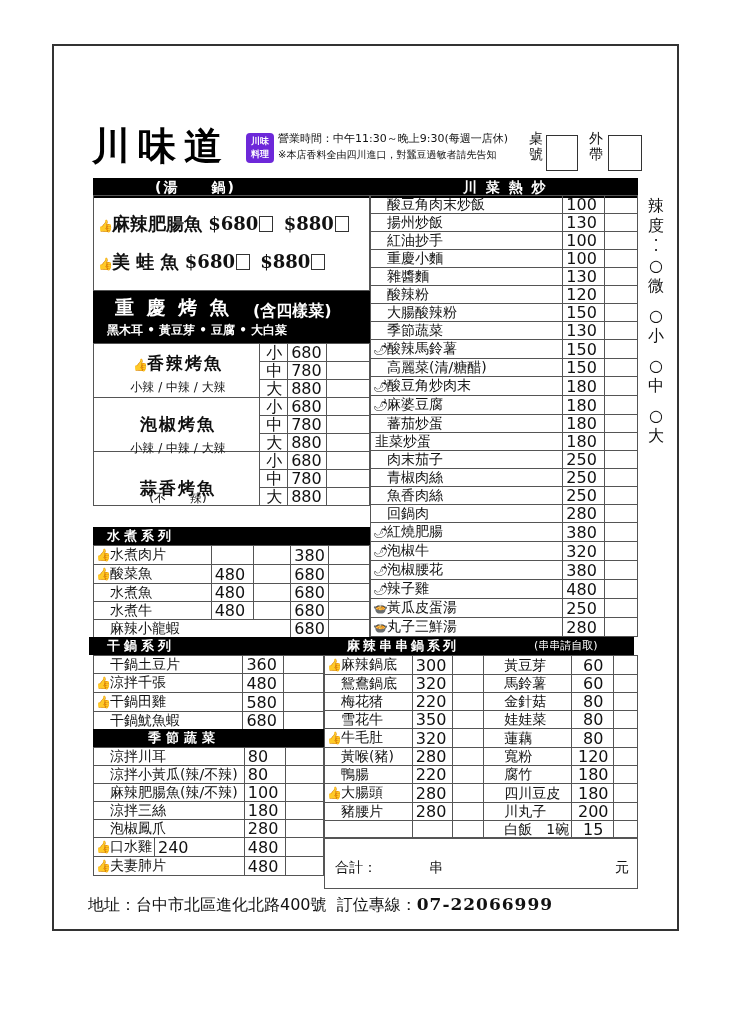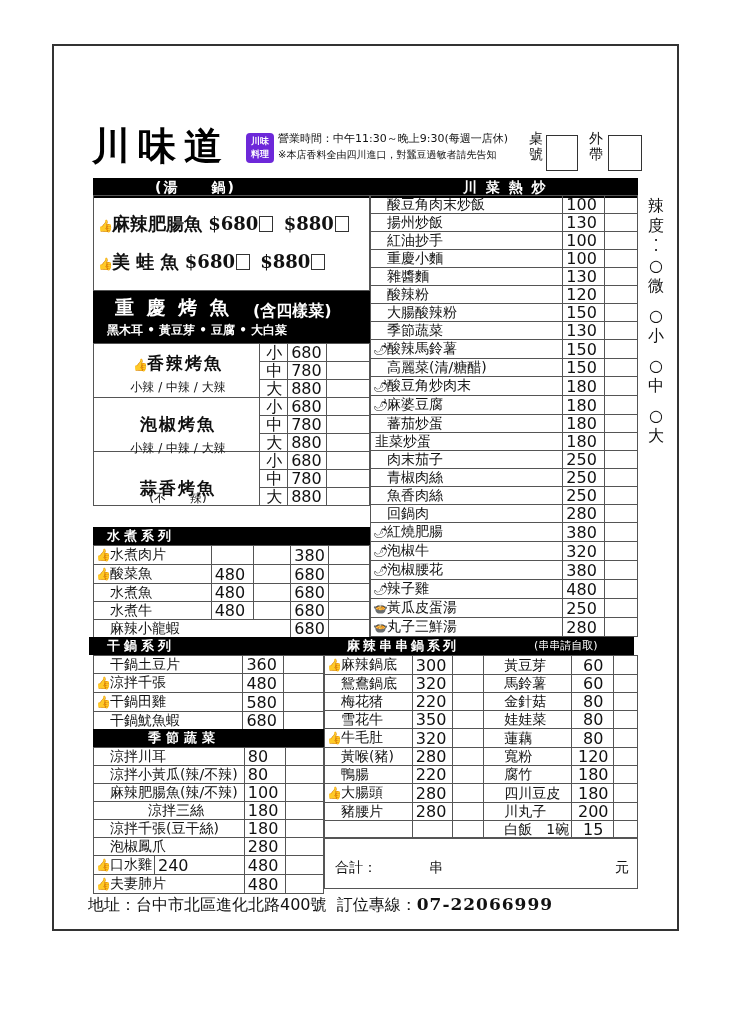--- a/index.html
+++ b/index.html
@@ -244,26 +244,21 @@
         <td colspan="2" style="padding-left:16px;">涼拌小黃瓜(辣/不辣)</td>
         <td class="num">80</td>
         <td></td>
       </tr>
   <tr>
         <td colspan="2" style="padding-left:16px;">麻辣肥腸魚(辣/不辣)</td>
         <td class="num">100</td>
         <td></td>
       </tr>
   <tr>
-        <td colspan="2" style="padding-left:16px;text-align:center;">涼拌三絲</td>
-        <td class="num">180</td>
-        <td></td>
-      </tr>
-  <tr>
-        <td colspan="2" style="padding-left:16px;">涼拌千張(豆干絲)</td>
+        <td colspan="2" style="padding-left:16px;">涼拌三絲</td>
         <td class="num">180</td>
         <td></td>
       </tr>
   <tr>
         <td colspan="2" style="padding-left:16px;">泡椒鳳爪</td>
         <td class="num">280</td>
         <td></td>
       </tr>
   <tr>
         <td><span class="icon">👍</span><span>口水雞</span></td>

